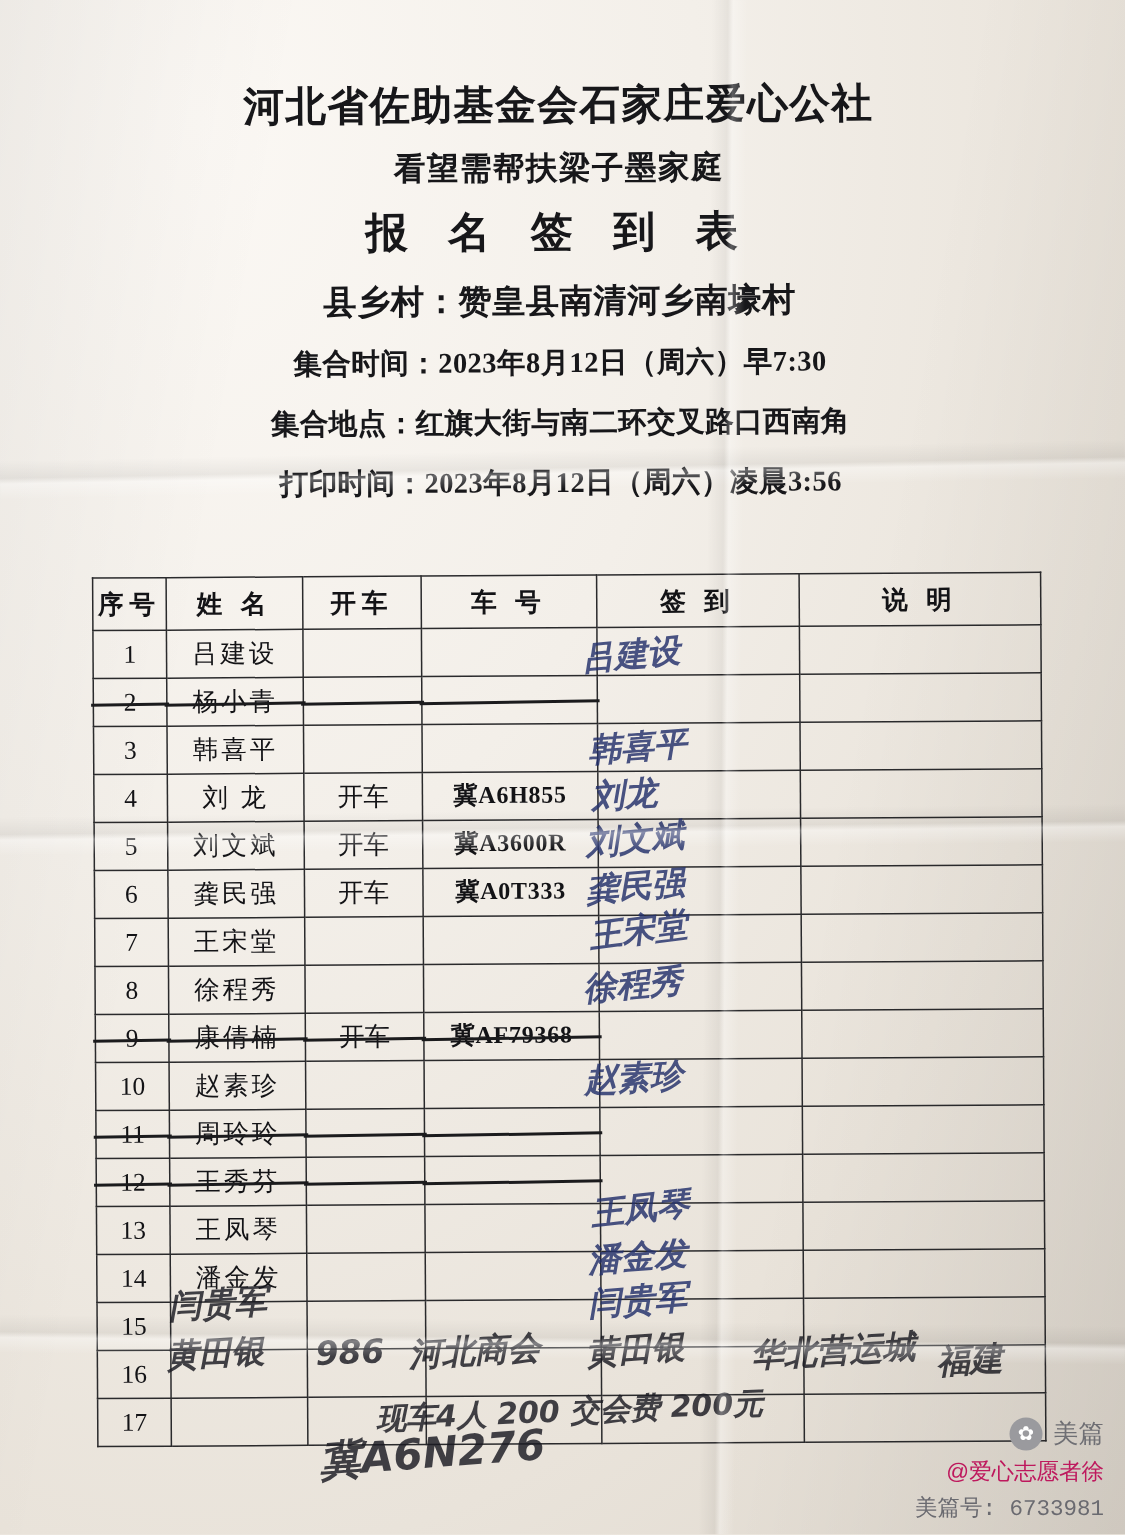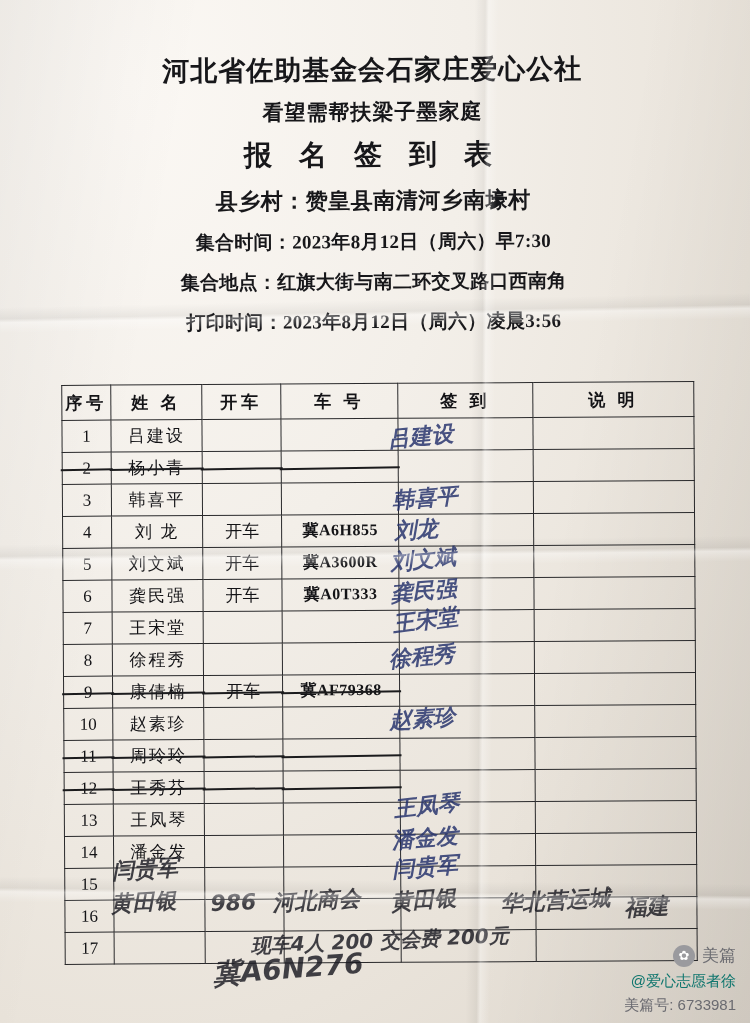--- a/index.html
+++ b/index.html
@@ -121,26 +121,26 @@
     display:flex;align-items:center;gap:7px;
     color:#6f6f74;font-size:17px;
     font-family:"Liberation Sans", sans-serif;
   }
   .wm-badge{
     width:22px;height:22px;border-radius:50%;
     background:#9a9a9e;color:#fff;font-size:13px;
     display:flex;align-items:center;justify-content:center;
   }
   .wm2{
-    position:absolute;right:14px;bottom:32px;color:#0f766e;
+    position:absolute;right:14px;bottom:32px;color:#be185d;
     font-size:15px;font-family:"Liberation Sans", sans-serif;
   }
   .wm3{
     position:absolute;right:14px;bottom:8px;color:#6a6a70;
-    font-size:15px;font-family:Liberation Sans, sans-serif;
+    font-size:15px;font-family:Liberation Mono, monospace;
   }
 </style>
 </head>
 <body>
 
 <div class="paper"></div>
 
 <div class="sheet">
 
   <div class="header">

